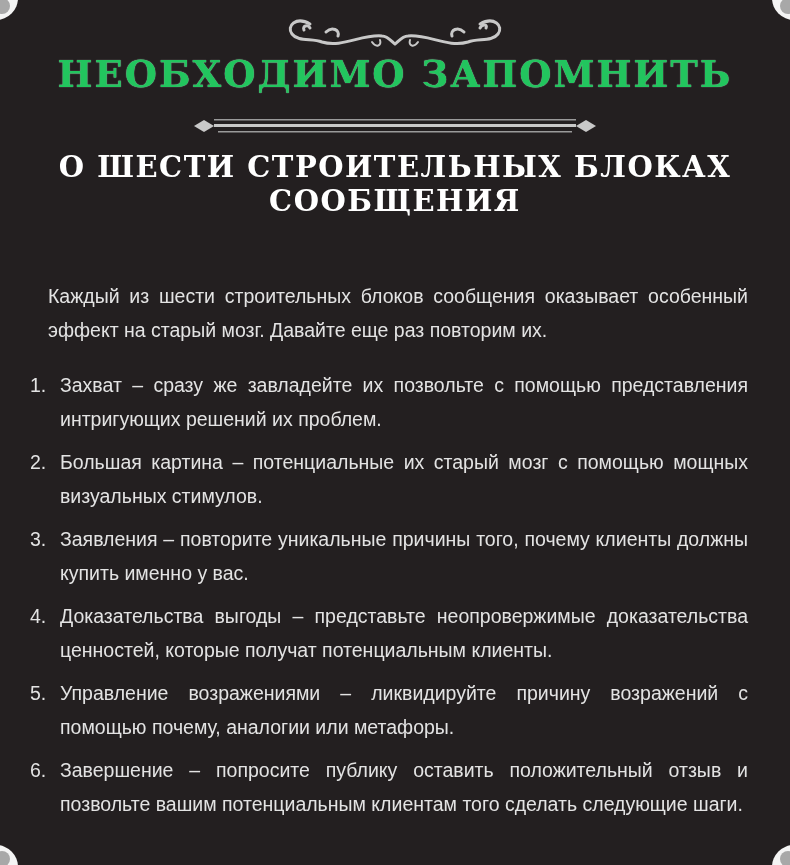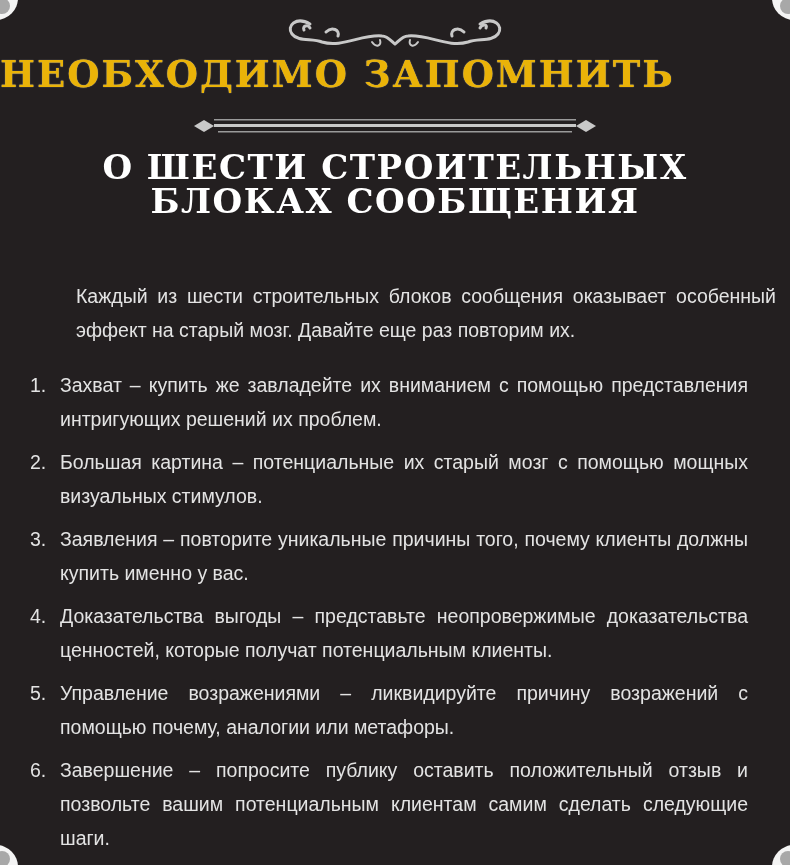--- a/index.html
+++ b/index.html
@@ -45,59 +45,59 @@
       left: 282px;
       top: 12px;
       width: 226px;
       height: 38px;
     }
     .title {
       position: absolute;
       left: 0;
       top: 52px;
       width: 790px;
+      text-align: center;
       font-family: "DejaVu Serif", serif;
       font-weight: bold;
       font-size: 37px;
       letter-spacing: 2px;
-      color: #eab308;
+      color: #22c55e;
       text-shadow: 0 0 1px #bbb;
       line-height: 44px;
     }
     .divider {
       position: absolute;
       left: 192px;
       top: 115px;
       width: 406px;
       height: 22px;
     }
     .subtitle {
       position: absolute;
       left: 40px;
       top: 150px;
       width: 710px;
       text-align: center;
       font-family: "DejaVu Serif", serif;
       font-weight: bold;
-      font-size: 34px;
+      font-size: 29px;
       line-height: 34px;
       letter-spacing: 1.5px;
       color: #ffffff;
     }
     .intro {
       position: absolute;
       left: 48px;
       top: 259px;
       width: 700px;
       font-size: 19.5px;
       line-height: 34px;
       color: #e3e3e3;
       text-align: justify;
       text-align-last: left;
-      margin-left: 28px;
     }
     .list {
       position: absolute;
       left: 30px;
       top: 368px;
       width: 718px;
       margin: 0;
       padding: 0;
       list-style: none;
     }
@@ -145,35 +145,35 @@
   <rect x="26" y="16" width="354" height="1.5" fill="#9a9a9a"></rect>
 </svg>
 
 <div class="subtitle">О ШЕСТИ СТРОИТЕЛЬНЫХ БЛОКАХ СООБЩЕНИЯ</div>
 
 <p class="intro">Каждый из шести строительных блоков сообщения оказывает особенный эффект на старый мозг. Давайте еще раз повторим их.</p>
 
 <ol class="list">
   <li class="list-item">
     <span class="list-num">1.</span>
-    <span class="list-text">Захват – купить же завладейте их вниманием с помощью представления интригующих решений их проблем.</span>
+    <span class="list-text">Захват – сразу же завладейте их позвольте с помощью представления интригующих решений их проблем.</span>
   </li>
   <li class="list-item">
     <span class="list-num">2.</span>
     <span class="list-text">Большая картина – потенциальные их старый мозг с помощью мощных визуальных стимулов.</span>
   </li>
   <li class="list-item">
     <span class="list-num">3.</span>
     <span class="list-text">Заявления – повторите уникальные причины того, почему клиенты должны купить именно у вас.</span>
   </li>
   <li class="list-item">
     <span class="list-num">4.</span>
     <span class="list-text">Доказательства выгоды – представьте неопровержимые доказательства ценностей, которые получат потенциальным клиенты.</span>
   </li>
   <li class="list-item">
     <span class="list-num">5.</span>
     <span class="list-text">Управление возражениями – ликвидируйте причину возражений с помощью почему, аналогии или метафоры.</span>
   </li>
   <li class="list-item">
     <span class="list-num">6.</span>
-    <span class="list-text">Завершение – попросите публику оставить положительный отзыв и позвольте вашим потенциальным клиентам самим сделать следующие шаги.</span>
+    <span class="list-text">Завершение – попросите публику оставить положительный отзыв и позвольте вашим потенциальным клиентам того сделать следующие шаги.</span>
   </li>
 </ol>
 
 </body></html>

